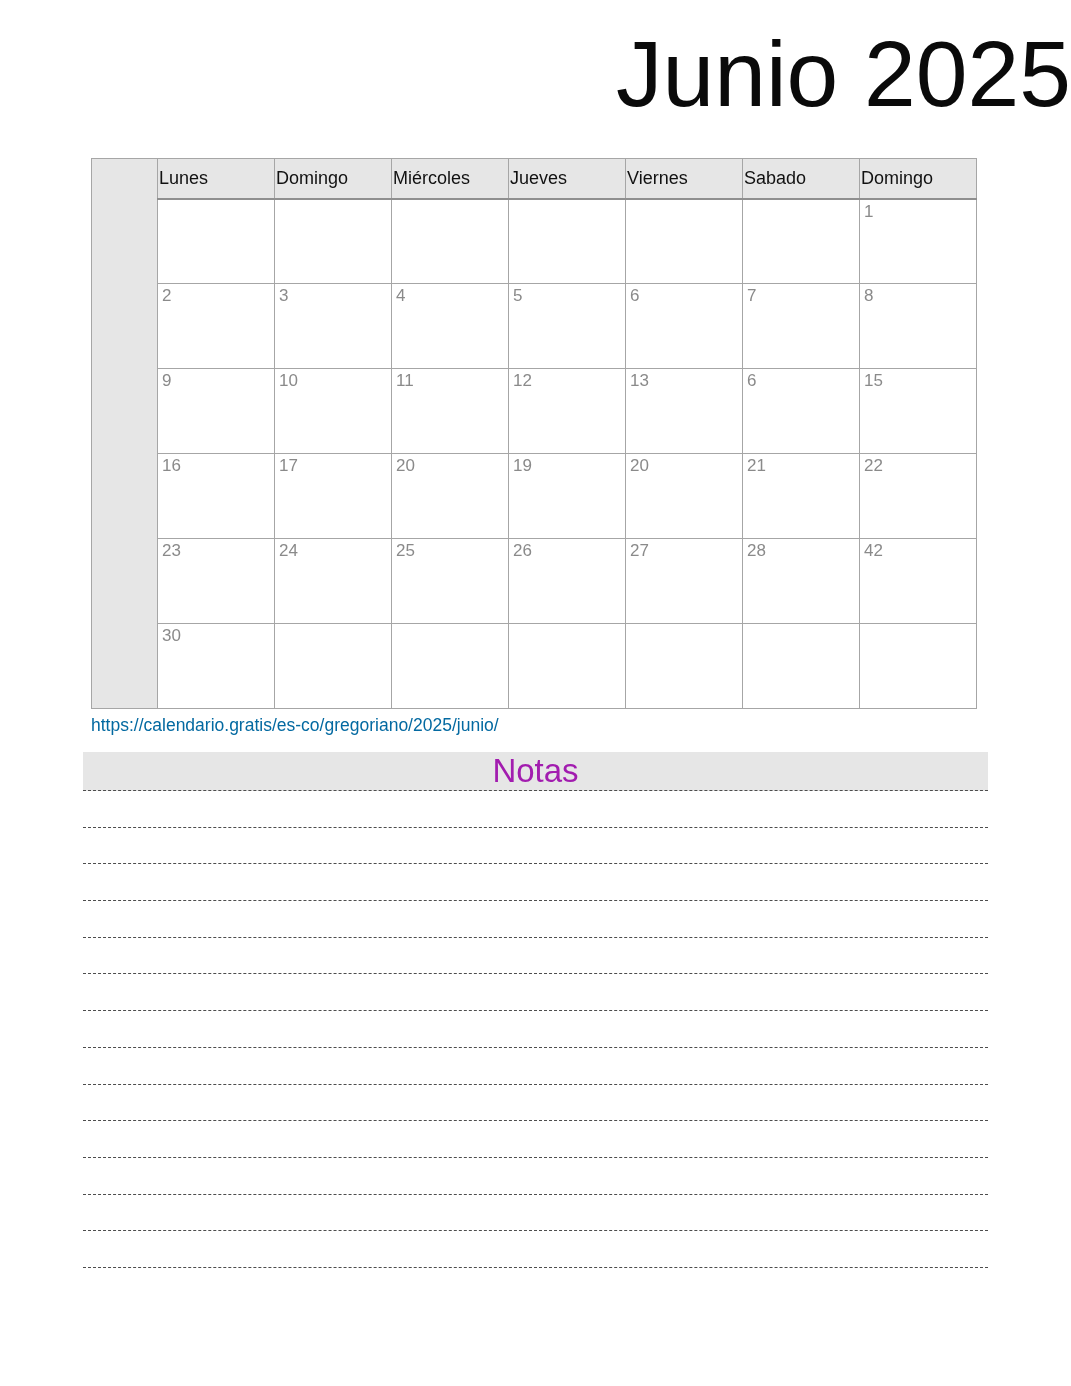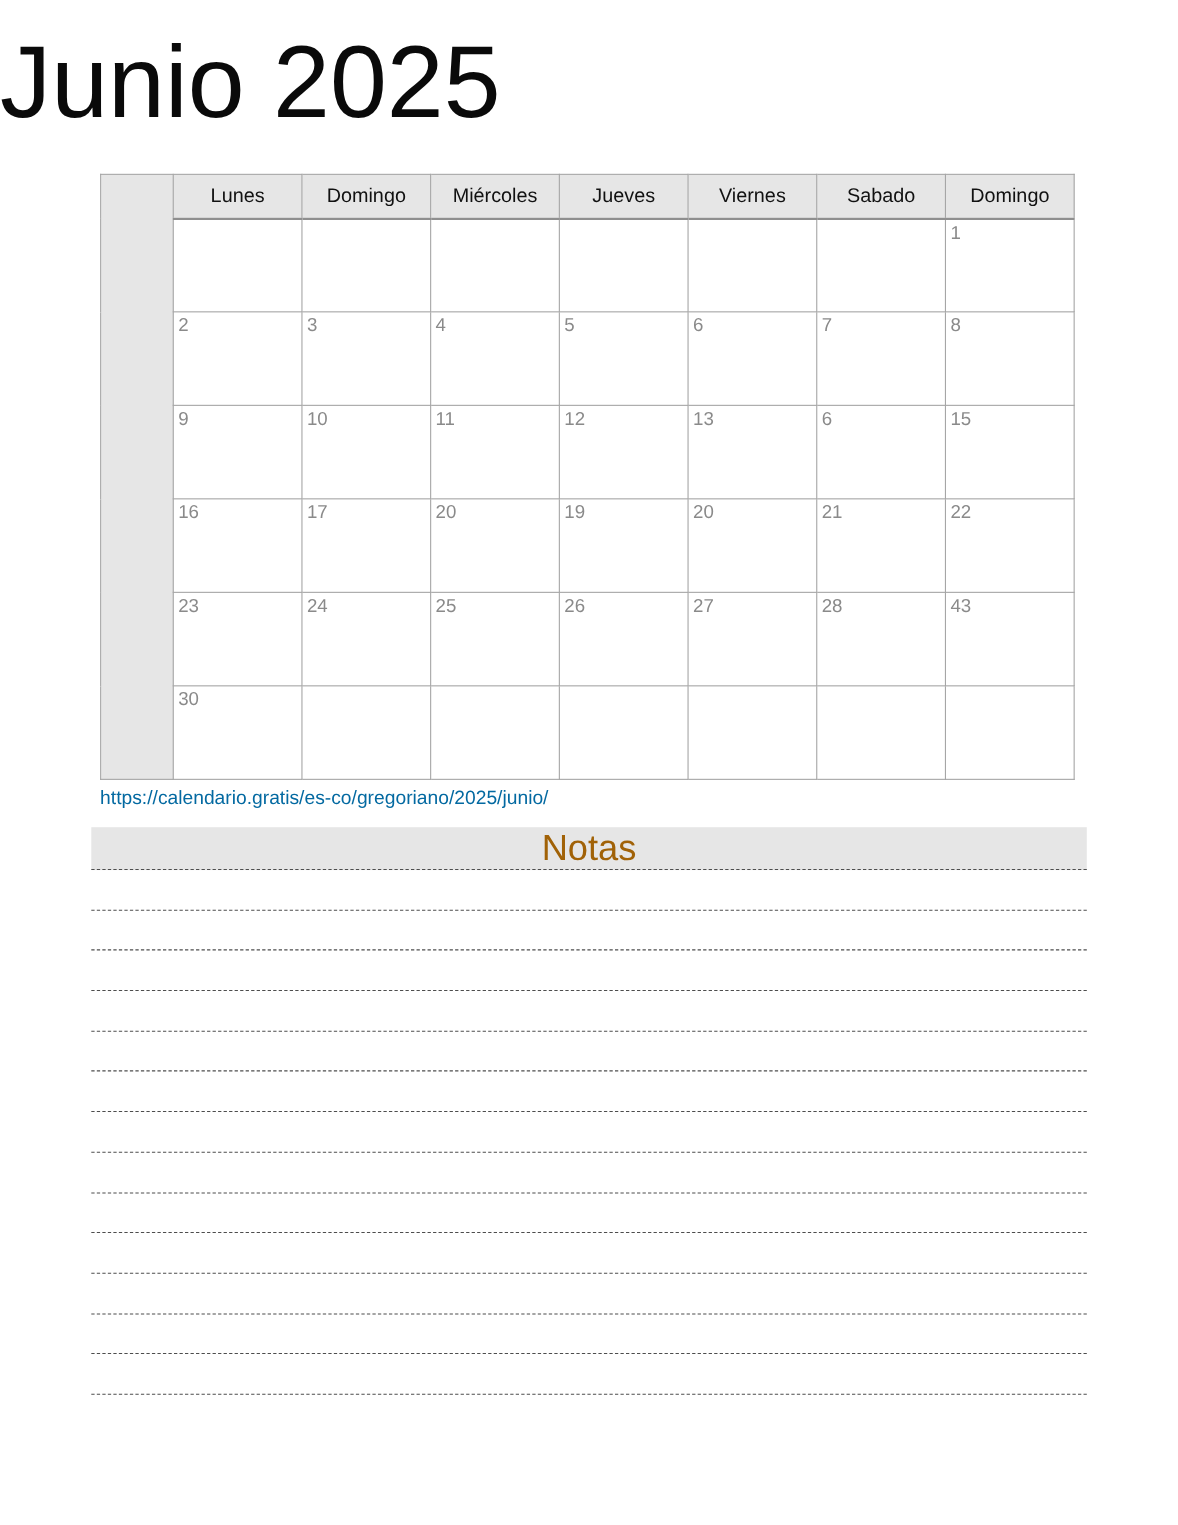--- a/index.html
+++ b/index.html
@@ -11,21 +11,21 @@
     width: 1071px;
     height: 1386px;
     font-family: "Liberation Sans", sans-serif;
     color: #000;
     position: relative;
   }
 
   
   .page-title {
     margin: 28px 0 16px 0;
-    text-align: left;
+    text-align: right;
     font-size: 93px;
     font-weight: 400;
     line-height: 1;
     letter-spacing: 0;
     color: #0a0a0a;
   }
 
   
   table.calendar {
     margin: 37px 0 0 91px;
@@ -39,21 +39,21 @@
   table.calendar td {
     border: 1px solid #a6a6a6;
     box-sizing: border-box;
   }
   table.calendar th {
     background: #e6e6e6;
     height: 40px;
     font-size: 18px;
     font-weight: 400;
     color: #111;
-    text-align: center;
+    text-align: left;
     vertical-align: middle;
     border-bottom: 2px solid #8f8f8f;
   }
   td.week-col {
     background: #e6e6e6;
   }
   tr.day-row { height: 85px; }
   td.day {
     background: #ffffff;
     vertical-align: top;
@@ -75,21 +75,21 @@
     width: 905px;
     margin: 15px auto 0 auto;
   }
   .notes-header {
     height: 38px;
     line-height: 38px;
     background: #e6e6e6;
     border-bottom: 1px dashed #4d4d4d;
     text-align: center;
     font-size: 33px;
-    color: #a16207;
+    color: #a21caf;
     margin-top: 16px;
   }
   .note-line {
     height: 35.7px;
     border-bottom: 1px dashed #4d4d4d;
   }
 </style>
 </head>
 <body>
 
@@ -153,21 +153,21 @@
     <td class="day">21</td>
     <td class="day">22</td>
   </tr>
   <tr class="day-row">
     <td class="day">23</td>
     <td class="day">24</td>
     <td class="day">25</td>
     <td class="day">26</td>
     <td class="day">27</td>
     <td class="day">28</td>
-    <td class="day">43</td>
+    <td class="day">42</td>
   </tr>
   <tr class="day-row">
     <td class="day">30</td>
     <td class="day"></td>
     <td class="day"></td>
     <td class="day"></td>
     <td class="day"></td>
     <td class="day"></td>
     <td class="day"></td>
   </tr>

